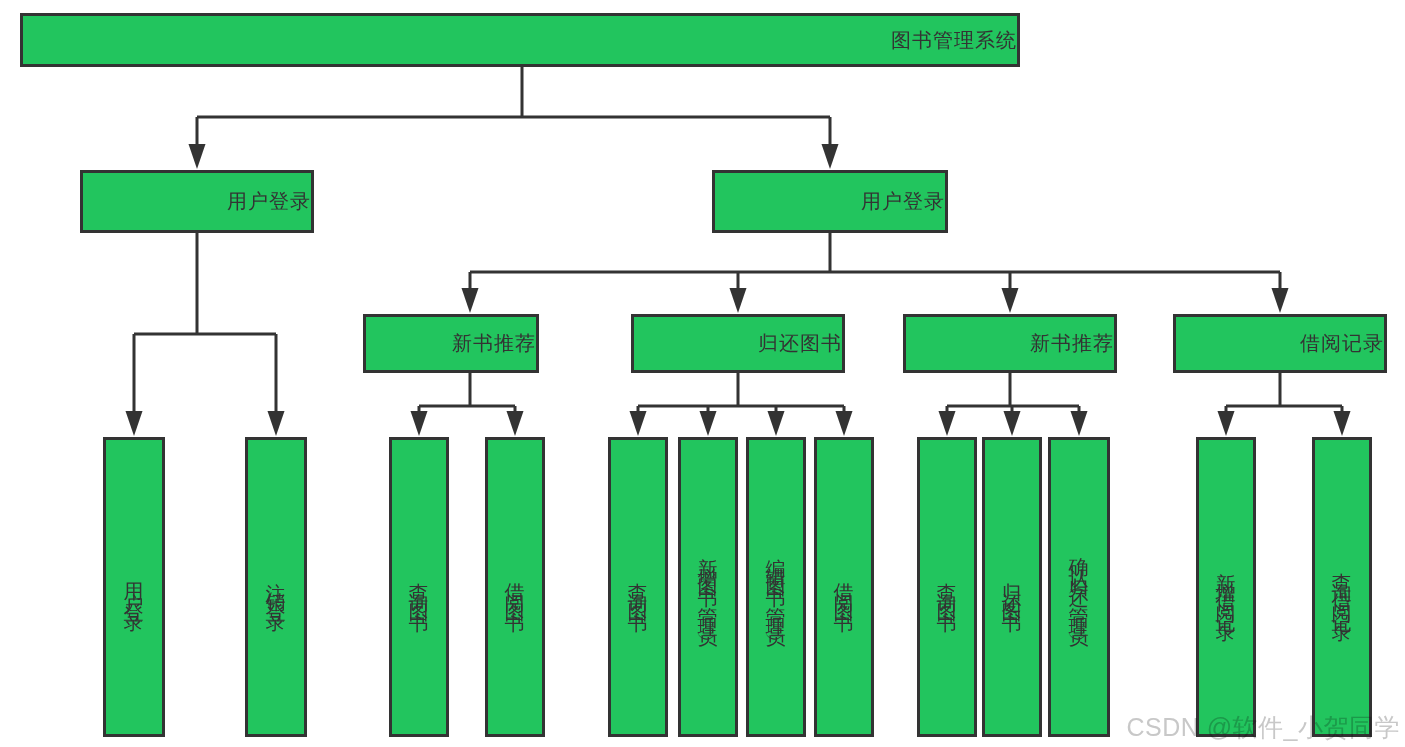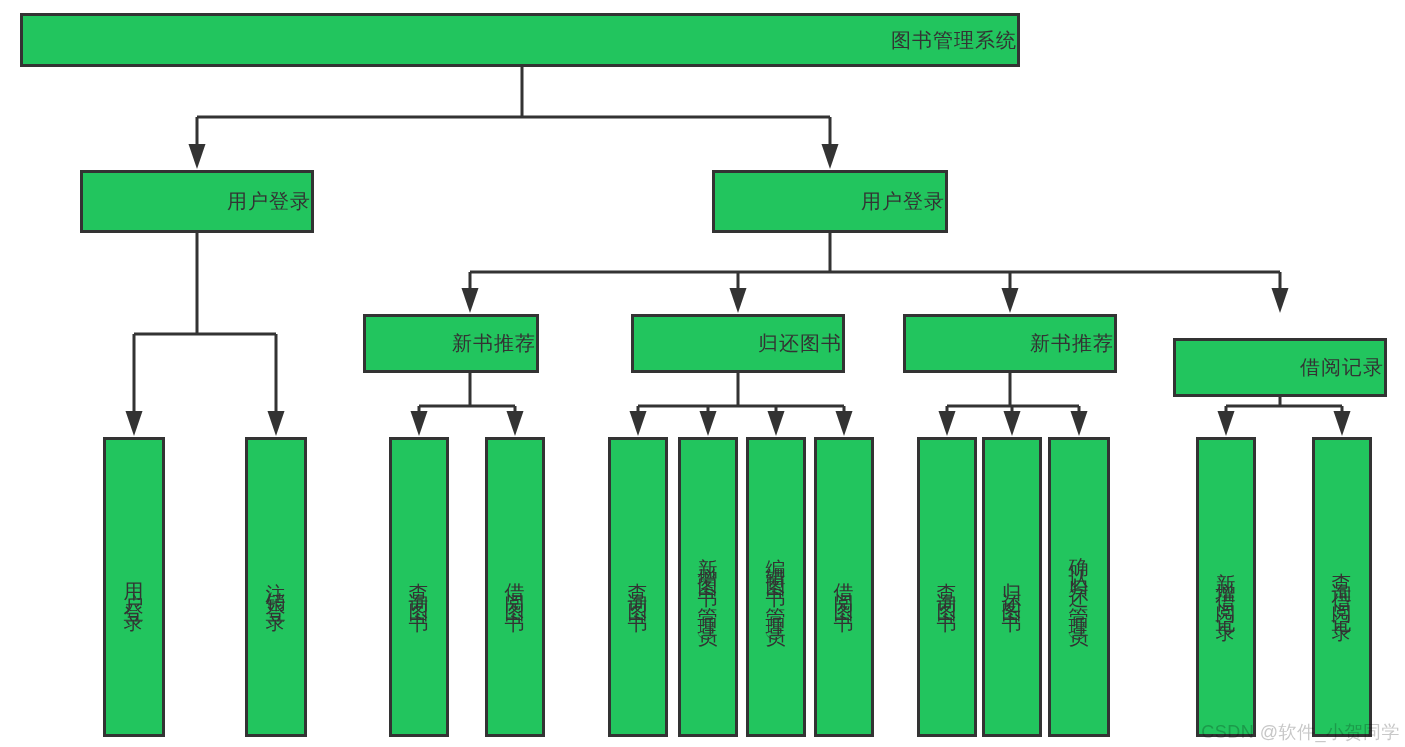--- a/index.html
+++ b/index.html
@@ -35,21 +35,21 @@
     font-size: 20px;
     line-height: 1;
     letter-spacing: 10px;
     color: #333333;
     margin: auto;
   }
   #watermark {
     position: absolute;
     right: 5px;
     bottom: 3px;
-    font-size: 18px;
+    font-size: 25px;
     letter-spacing: 0.5px;
     color: #c8c8c8;
     z-index: 5;
     mix-blend-mode: multiply;
     white-space: nowrap;
     text-align: center;
   }
 </style>
 </head>
 <body>
@@ -102,21 +102,21 @@
 
   <div class="box h" style="left:363px; top:314px; width:176px; height:59px;">
     <span>新书推荐</span>
   </div>
   <div class="box h" style="left:631px; top:314px; width:214px; height:59px;">
     <span>归还图书</span>
   </div>
   <div class="box h" style="left:903px; top:314px; width:214px; height:59px;">
     <span>新书推荐</span>
   </div>
-  <div class="box h" style="left:1173px; top:314px; width:214px; height:59px;margin-top:24px;">
+  <div class="box h" style="left:1173px; top:314px; width:214px; height:59px;">
     <span>借阅记录</span>
   </div>
 
   <div class="box v" style="left:103px; top:437px; width:62px; height:300px;">
     <span>用户登录</span>
   </div>
   <div class="box v" style="left:245px; top:437px; width:62px; height:300px;">
     <span>注销登录</span>
   </div>
 

